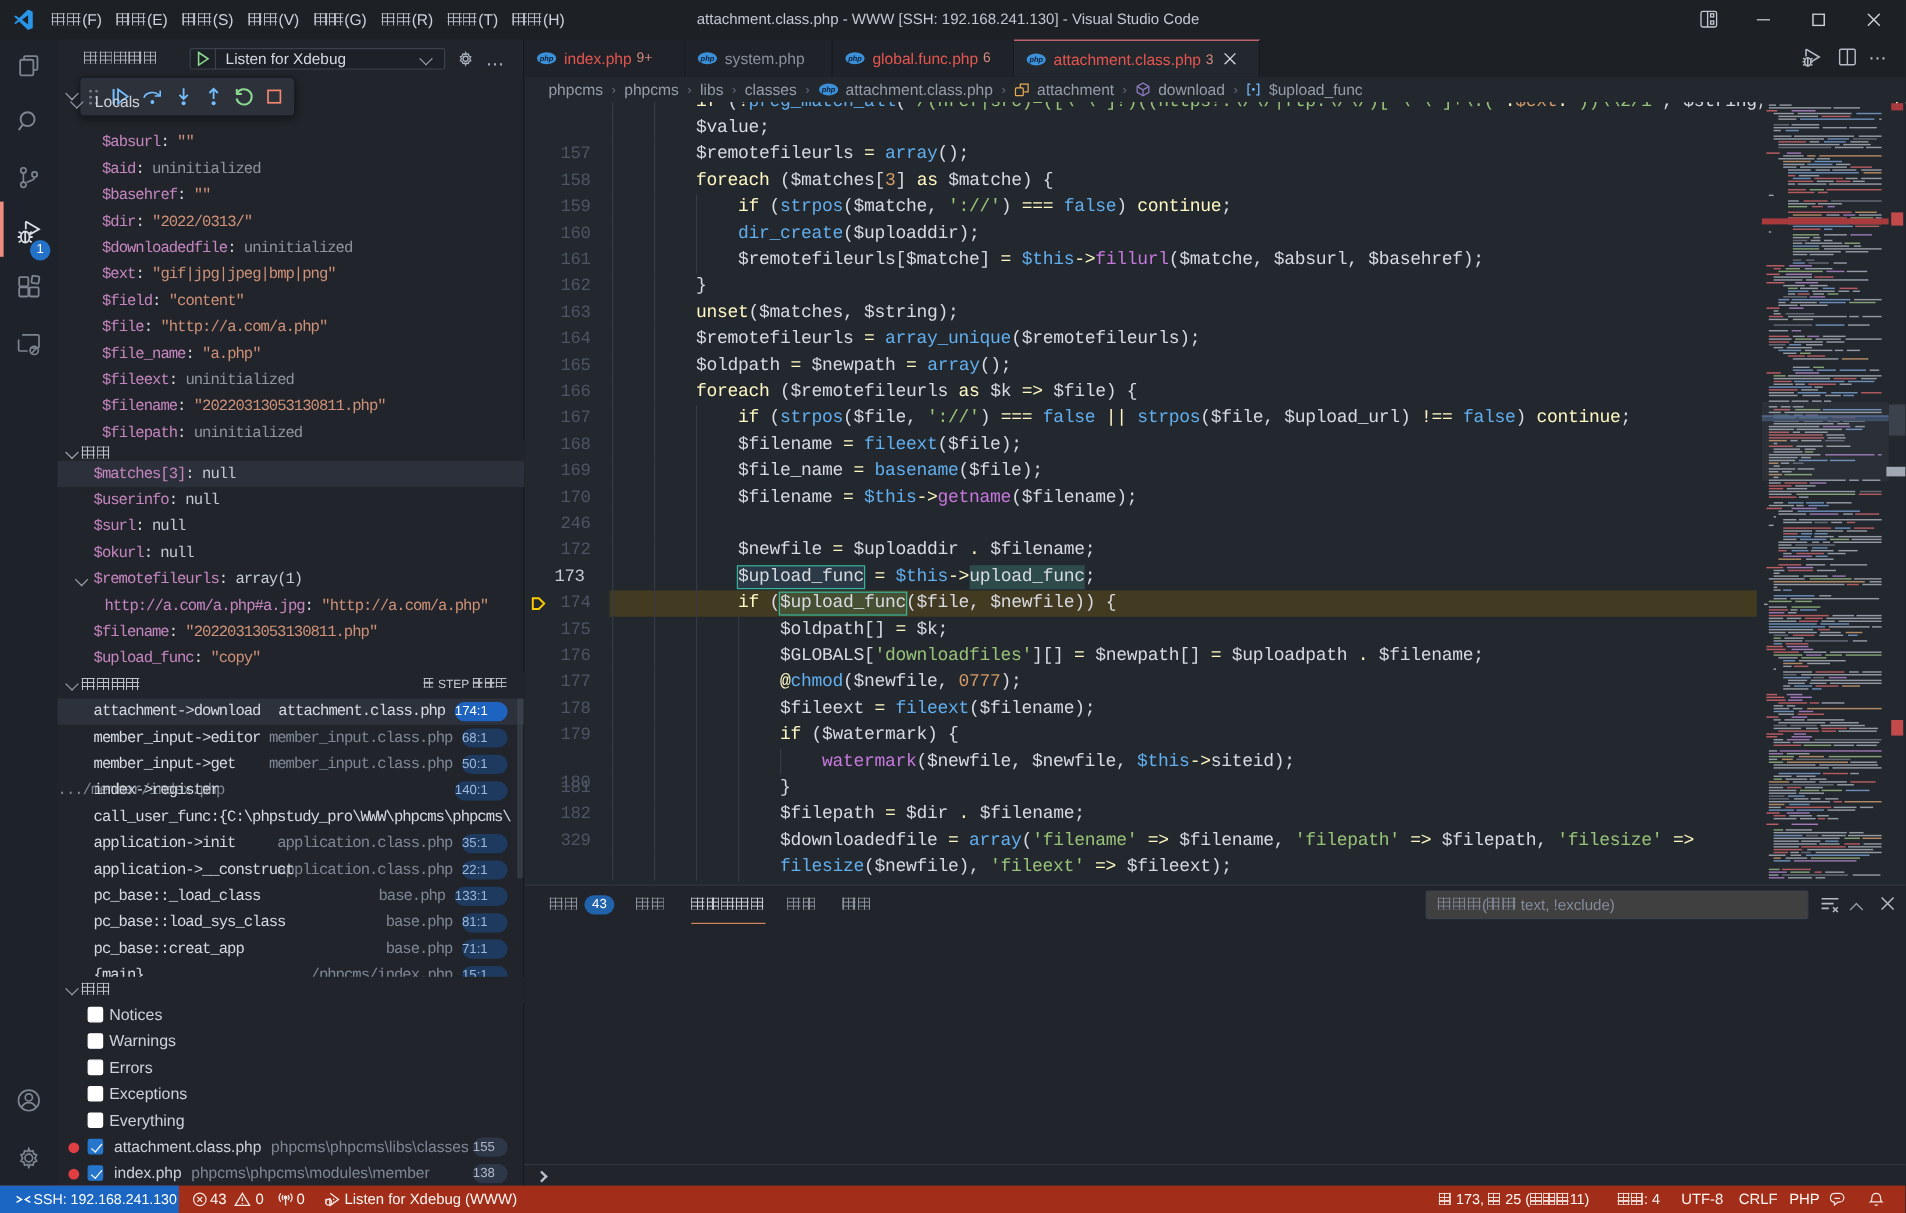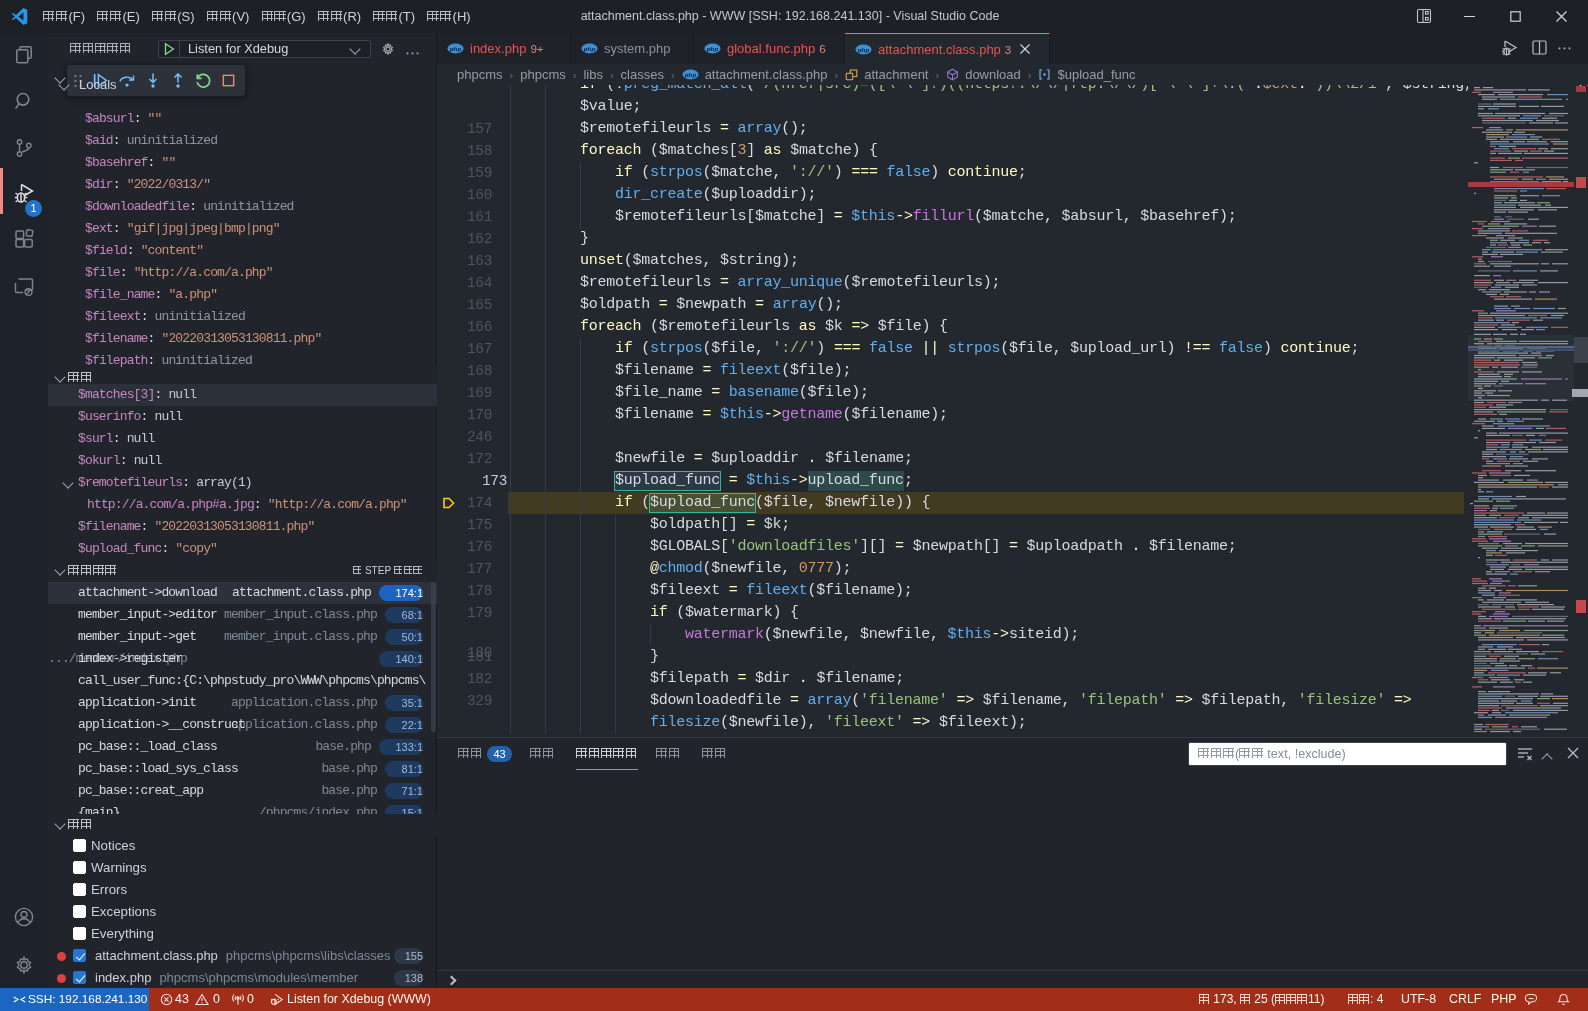--- a/index.html
+++ b/index.html
@@ -29,21 +29,21 @@
 #sbhead{position:absolute;left:0;top:0;width:389px;height:31px}
 .sechead{position:absolute;left:0;width:389px;height:22px;color:#d4d8df;font-size:12.6px;font-weight:bold;line-height:22px;background:#21252b}
 .chev{position:absolute;width:8px;height:8px;border-right:1.4px solid #9aa2ae;border-bottom:1.4px solid #9aa2ae}
 .chev.down{transform:rotate(45deg)}
 .dbgrow{position:absolute;height:22px;line-height:22px;font-size:13px;letter-spacing:-0.85px;font-family:"Liberation Mono",monospace;white-space:pre;color:#d4d8df}
 .vname{color:#c586c0}
 .vstr{color:#ce9178}
 .vun{color:#8f959f}
 .vnull{color:#c3c9d2}
 .stkfile{color:#7f8796}
-.badge{position:absolute;border-radius:9px;font-size:11px;letter-spacing:0;font-family:"Liberation Sans",sans-serif;text-align:right;line-height:16px;height:16px;top:3px}
+.badge{position:absolute;border-radius:9px;font-size:11px;letter-spacing:0;font-family:"Liberation Sans",sans-serif;text-align:left;line-height:16px;height:16px;top:3px}
 .cbx{position:absolute;top:4px;width:13px;height:13px;border-radius:2px;background:#ffffff;border:1px solid #ffffff}
 .cbx.on{background:#2576cc;border-color:#2576cc}
 .cbx.on:after{content:"";position:absolute;left:4px;top:1px;width:4px;height:8px;border-right:1.6px solid #fff;border-bottom:1.6px solid #fff;transform:rotate(40deg)}
 .bpdot{position:absolute;top:7px;width:9px;height:9px;border-radius:50%;background:#e13e44}
 
 #dtoolbar{position:absolute;left:18px;top:31px;width:180px;height:33px;background:#2c313a;border:1px solid #1a1d23;border-radius:4px;box-shadow:0 2px 6px rgba(0,0,0,.45);display:flex;align-items:center;padding-left:6px;gap:9px}
 
 #tabbar{position:absolute;left:437px;top:33px;width:1151px;height:31px;background:#1d2025;display:flex}
 .tab{height:31px;display:flex;align-items:center;padding:0 10px;font-size:13px;background:#1f2329;border-right:1px solid #181b20;color:#8a919e}
 .tab.active{background:#23272e;border-top:1.5px solid #e8707a}
@@ -507,21 +507,21 @@
       <div class="cline" style="left:178.0px;top:253px"><span class="k">if</span><span class="w"> (</span><span class="f">strpos</span><span class="w">(</span><span class="w">$file</span><span class="w">, </span><span class="s">'://'</span><span class="w">) </span><span class="k">===</span><span class="w"> </span><span class="f">false</span><span class="w"> </span><span class="k">||</span><span class="w"> </span><span class="f">strpos</span><span class="w">(</span><span class="w">$file</span><span class="w">, </span><span class="w">$upload_url</span><span class="w">) </span><span class="k">!==</span><span class="w"> </span><span class="f">false</span><span class="w">) </span><span class="k">continue</span><span class="w">;</span></div>
       <div class="lnum" style="left:13px;top:275px">168</div>
       <div class="cline" style="left:178.0px;top:275px"><span class="w">$filename</span><span class="w"> </span><span class="k">=</span><span class="w"> </span><span class="f">fileext</span><span class="w">(</span><span class="w">$file</span><span class="w">);</span></div>
       <div class="lnum" style="left:13px;top:297px">169</div>
       <div class="cline" style="left:178.0px;top:297px"><span class="w">$file_name</span><span class="w"> </span><span class="k">=</span><span class="w"> </span><span class="f">basename</span><span class="w">(</span><span class="w">$file</span><span class="w">);</span></div>
       <div class="lnum" style="left:13px;top:319px">170</div>
       <div class="cline" style="left:178.0px;top:319px"><span class="w">$filename</span><span class="w"> </span><span class="k">=</span><span class="w"> </span><span class="f">$this</span><span class="k">-&gt;</span><span class="m">getname</span><span class="w">(</span><span class="w">$filename</span><span class="w">);</span></div>
       <div class="lnum" style="left:13px;top:341px">246</div>
       <div class="lnum" style="left:13px;top:363px">172</div>
       <div class="cline" style="left:178.0px;top:363px"><span class="w">$newfile</span><span class="w"> </span><span class="k">=</span><span class="w"> </span><span class="w">$uploaddir</span><span class="w"> </span><span class="k">.</span><span class="w"> </span><span class="w">$filename</span><span class="w">;</span></div>
-      <div class="lnum cur" style="left:28px;top:385px">173</div>
+      <div class="lnum cur" style="left:8px;top:385px">173</div>
       <div class="cline" style="left:178.0px;top:385px"><span class="w">$upload_func</span><span class="w"> </span><span class="k">=</span><span class="w"> </span><span class="f">$this</span><span class="k">-&gt;</span><span class="w">upload_func</span><span class="w">;</span></div>
       <div class="lnum" style="left:13px;top:407px">174</div>
       <div class="cline" style="left:178.0px;top:407px"><span class="k">if</span><span class="w"> (</span><span class="w">$upload_func</span><span class="w">(</span><span class="w">$file</span><span class="w">, </span><span class="w">$newfile</span><span class="w">)) {</span></div>
       <div class="lnum" style="left:13px;top:429px">175</div>
       <div class="cline" style="left:213.0px;top:429px"><span class="w">$oldpath</span><span class="w">[]</span><span class="w"> </span><span class="k">=</span><span class="w"> </span><span class="w">$k</span><span class="w">;</span></div>
       <div class="lnum" style="left:13px;top:451px">176</div>
       <div class="cline" style="left:213.0px;top:451px"><span class="w">$GLOBALS</span><span class="w">[</span><span class="s">'downloadfiles'</span><span class="w">][]</span><span class="w"> </span><span class="k">=</span><span class="w"> </span><span class="w">$newpath</span><span class="w">[]</span><span class="w"> </span><span class="k">=</span><span class="w"> </span><span class="w">$uploadpath</span><span class="w"> </span><span class="k">.</span><span class="w"> </span><span class="w">$filename</span><span class="w">;</span></div>
       <div class="lnum" style="left:13px;top:473px">177</div>
       <div class="cline" style="left:213.0px;top:473px"><span class="k">@</span><span class="f">chmod</span><span class="w">(</span><span class="w">$newfile</span><span class="w">, </span><span class="n">0777</span><span class="w">);</span></div>
       <div class="lnum" style="left:13px;top:495px">178</div>
@@ -1215,21 +1215,21 @@
     <div class="abs" style="left:1572px;top:389px;width:16px;height:8px;background:#b8bfca;opacity:.85"></div>
     <div class="abs" style="left:1576px;top:600px;width:10px;height:13px;background:#c24a4a"></div>
 
 <div id="panel">
  <div class="ptab" style="left:21px"><i class="cj"></i><i class="cj"></i></div>
  <div class="abs" style="left:50px;top:8px;width:25px;height:16px;border-radius:8px;background:#2163ab;color:#fff;font-size:11px;text-align:center;line-height:16px">43</div>
  <div class="ptab" style="left:93px"><i class="cj"></i><i class="cj"></i></div>
  <div class="ptab active" style="left:139px"><i class="cj"></i><i class="cj"></i><i class="cj"></i><i class="cj"></i><i class="cj"></i></div>
  <div class="ptab" style="left:219px"><i class="cj"></i><i class="cj"></i></div>
  <div class="ptab" style="left:265px"><i class="cj"></i><i class="cj"></i></div>
- <div class="abs" style="left:751px;top:4px;width:319px;height:24px;background:#ffffff;border:1px solid #3a414d;border-radius:2px;color:#848d9c;font-size:12.6px;line-height:22px;padding-left:9px"><i class="cj"></i><i class="cj"></i><i class="cj"></i>(<i class="cj"></i><i class="cj"></i> text, !exclude)</div>
+ <div class="abs" style="left:751px;top:4px;width:319px;height:24px;background:#404040;border:1px solid #3a414d;border-radius:2px;color:#848d9c;font-size:12.6px;line-height:22px;padding-left:9px"><i class="cj"></i><i class="cj"></i><i class="cj"></i>(<i class="cj"></i><i class="cj"></i> text, !exclude)</div>
  <svg class="abs" style="left:1080px;top:9px" width="16" height="14" viewBox="0 0 16 14" stroke="#b6bcc6" stroke-width="1.3" fill="none">
         <line x1="1" y1="2" x2="15" y2="2"></line>
         <line x1="1" y1="6" x2="11" y2="6"></line>
         <line x1="1" y1="10" x2="7" y2="10"></line>
         <path d="M10.5 9 l4 4 m0 -4 l-4 4"></path>
       </svg>
  <div class="abs" style="left:1106px;top:5px"><span class="chev" style="position:relative;display:inline-block;transform:rotate(-135deg);top:6px"></span></div>
  <svg class="abs" style="left:1130px;top:9px" width="12" height="12" viewBox="0 0 12 12" stroke="#b6bcc6" stroke-width="1.2">
         <line x1="1" y1="1" x2="11" y2="11"></line>
         <line x1="11" y1="1" x2="1" y2="11"></line>

